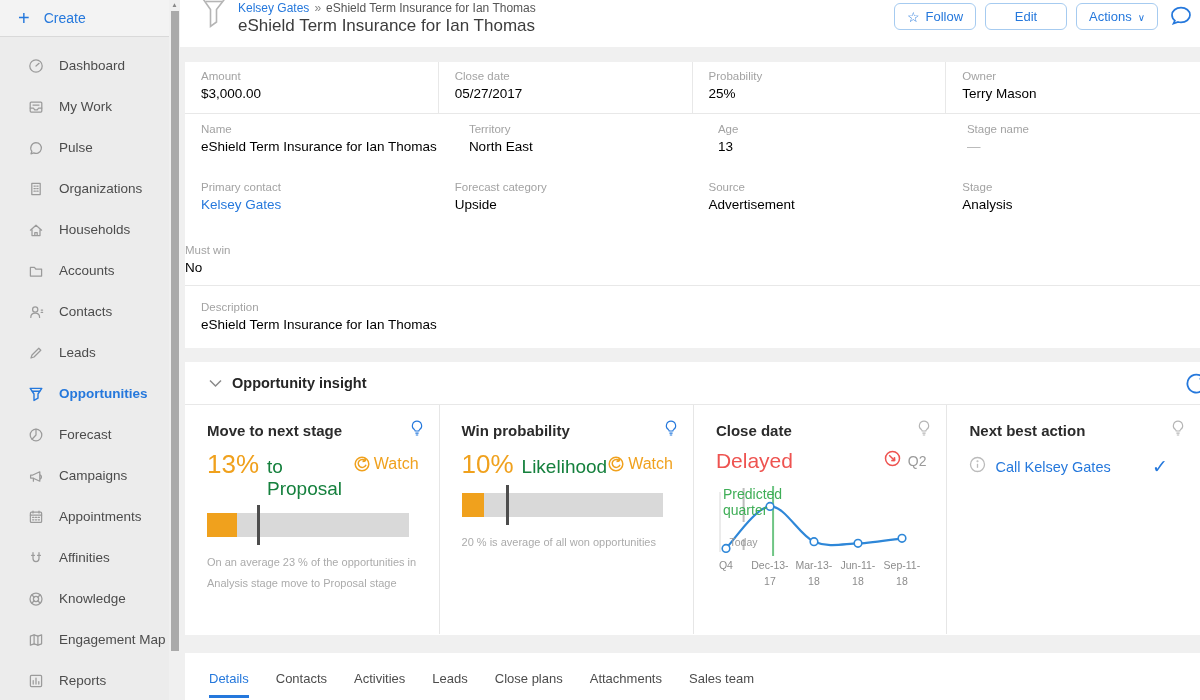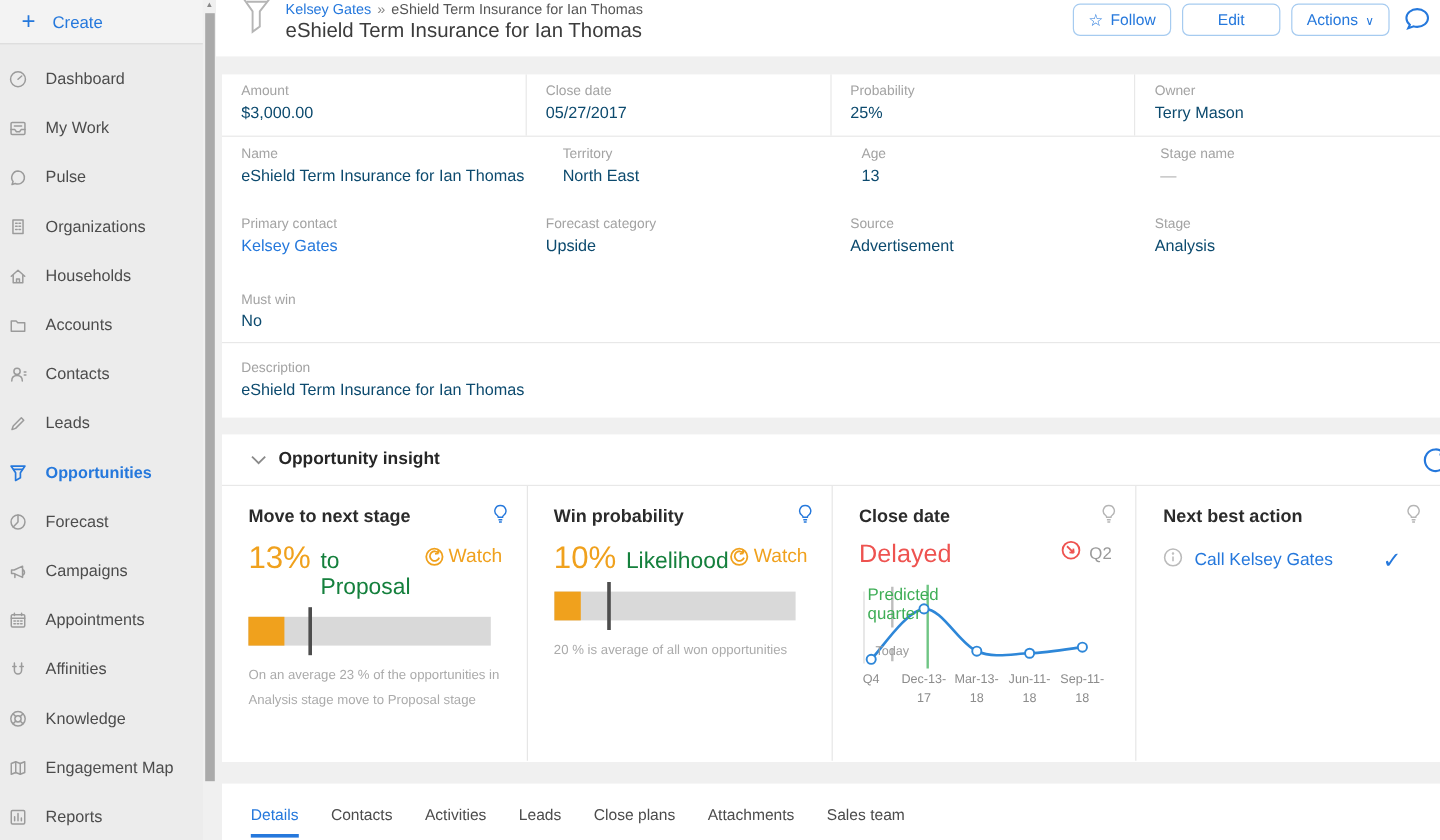--- a/index.html
+++ b/index.html
@@ -6,21 +6,21 @@
   html,body { width:1200px; height:700px; overflow:hidden; }
   body { font-family:"Liberation Sans", sans-serif; background:#f0f0f0; color:#3d3d3d; }
   .app { display:flex; width:1200px; height:700px; }
 
   
   .sidebar { width:180px; flex-shrink:0; background:#ececec; position:relative; }
   .create-row { height:37px; display:flex; align-items:center; gap:14px; padding-left:18px;
     background:#f3f3f3; border-bottom:1px solid #d9d9d9; color:#2578dc; font-size:14px; cursor:pointer; }
   .plus-glyph { font-size:20px; font-weight:300; line-height:1; }
   .side-items { padding-top:8px; }
-  .side-item { height:41px; display:flex; align-items:center; gap:14px; padding-left:6px;
+  .side-item { height:41px; display:flex; align-items:center; gap:14px; padding-left:27px;
     font-size:13.5px; color:#4c4c4c; cursor:pointer; }
   .side-item .sicon { width:18px; height:18px; display:flex; align-items:center; justify-content:center; }
   .side-item svg { stroke:#9b9b9b; fill:none; stroke-width:1.25; stroke-linejoin:round; stroke-linecap:round; }
   .side-item.active { color:#2578dc; font-weight:700;text-align:center; }
   .side-item.active svg { stroke:#2578dc; stroke-width:1.4; }
   .side-scrollbar { position:absolute; top:0; right:0; width:11px; height:700px; background:#f0f0f0; }
   .scroll-up { height:10px; font-size:6.5px; color:#888; text-align:center; line-height:10px; }
   .scroll-thumb { position:absolute; top:11px; left:1.5px; width:8px; height:640px; background:#aaaaaa; }
 
   
@@ -47,24 +47,24 @@
   
   .fields-panel { margin-top:15px; }
   .fgrid { display:grid; grid-template-columns:repeat(4, 1fr); }
   .fcell { padding:8px 16px 0 16px; }
   .frow1 { border-bottom:1px solid #e8e8e8; }
   .frow1 .fcell { border-right:1px solid #e8e8e8; padding-bottom:12px; }
   .frow1 .fcell:last-child { border-right:none; }
   .frow2 .fcell { padding-top:9px; padding-bottom:18px; }
   .frow3 .fcell { padding-bottom:23px; }
   .flabel { font-size:11.5px; color:#a3a3a3; margin-bottom:4px; }
-  .fvalue { font-size:13.5px; color:#0c4a6e; white-space:nowrap; }
+  .fvalue { font-size:13.5px; color:#000000; white-space:nowrap; }
   .fvalue.link { color:#2578dc; cursor:pointer; }
   .fvalue.muted { color:#b3b3b3; }
-  .fullcell { padding:9px 16px 10px 16px; }
+  .fullcell { padding:9px 16px 10px 0; }
   .fdivider { border-top:1px solid #e8e8e8; }
   .desc-cell { padding:15px 16px 16px 16px; }
 
   
   .insight-panel { margin-top:14px; height:273px; }
   .insight-head { height:43px; border-bottom:1px solid #e8e8e8; display:flex; align-items:center;
     padding-left:24px; gap:10px; position:relative; }
   .sec-chevron { display:flex; cursor:pointer; }
   .sec-chevron svg { stroke:#8a8a8a; fill:none; stroke-width:1.5; }
   .insight-title { font-size:14.5px; font-weight:700; color:#262626; }

